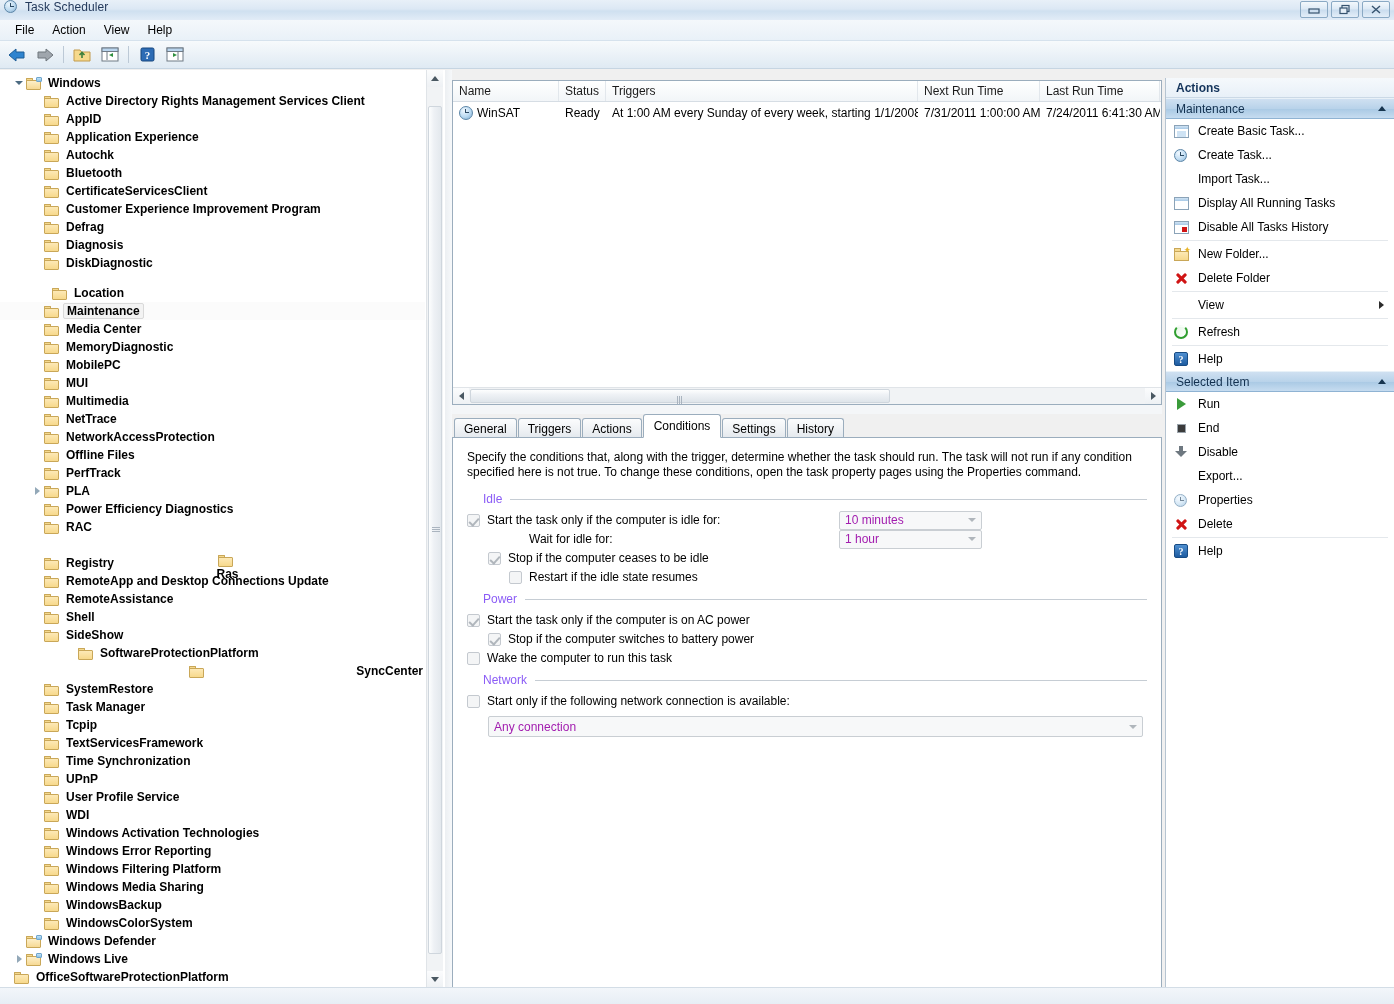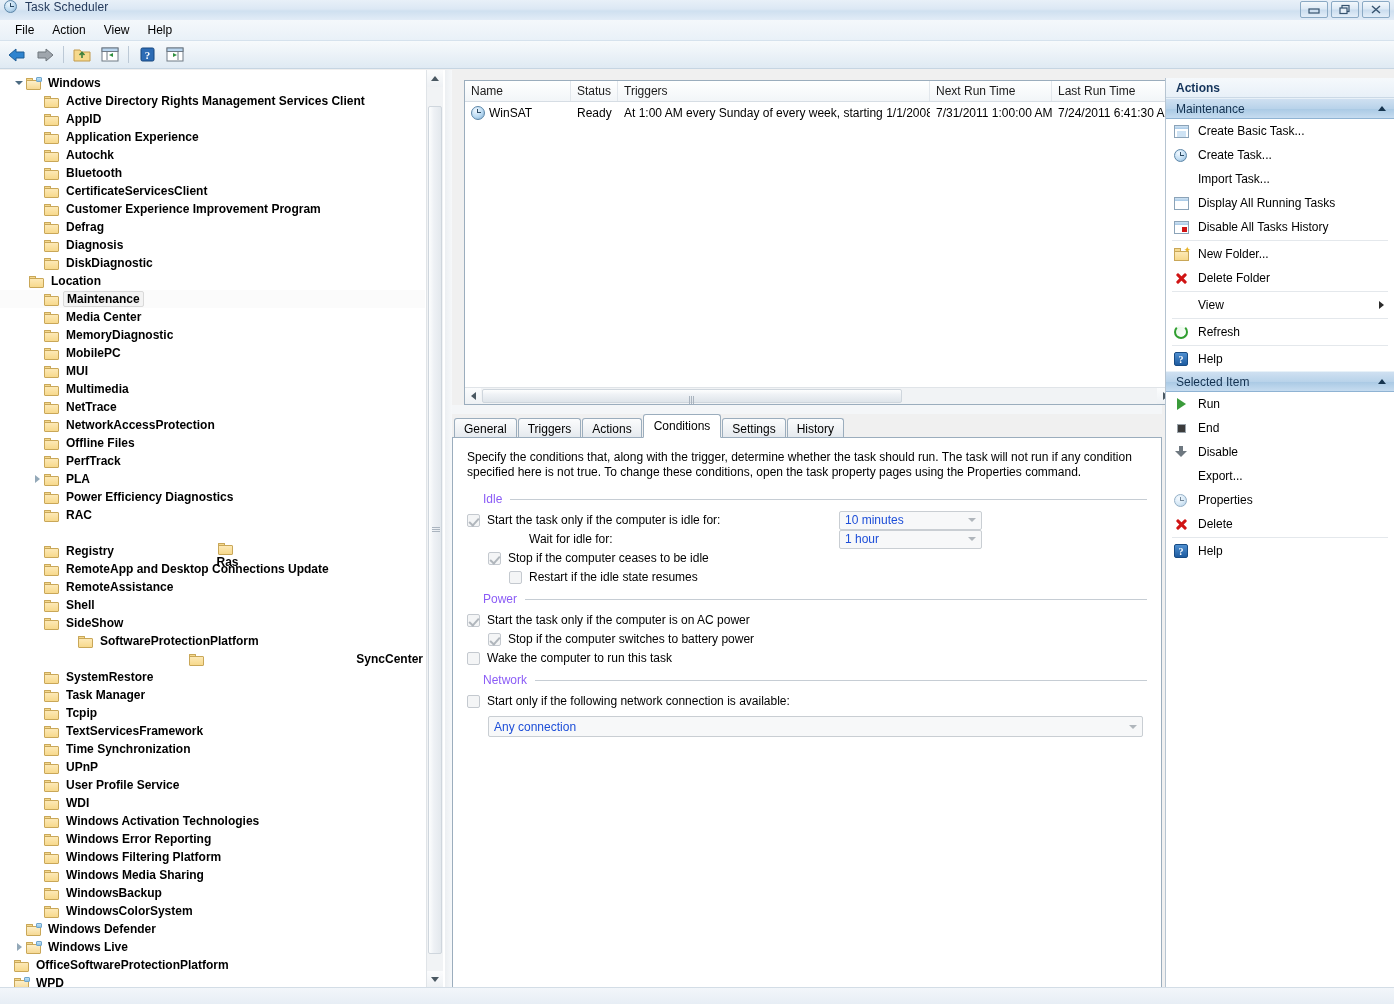--- a/index.html
+++ b/index.html
@@ -145,21 +145,21 @@
     border: 1px solid #cfd6dd; border-radius: 2px; box-sizing: border-box;
   }
   .vs-grip {
     position: absolute; left: 3px; top: 50%; margin-top: -3px; width: 8px; height: 6px;
   }
   .vs-grip i { display:block; height:1px; background:#aab4bf; margin-bottom:1px; }
 
   
   .list-pane {
     position: absolute; left: 452px; top: 80px; width: 710px; height: 325px;
-    background: #ffffff; border: 1px solid #9badbd; box-sizing: border-box; margin-left: 12px;
+    background: #ffffff; border: 1px solid #9badbd; box-sizing: border-box;
   }
   .list-header {
     display: flex; height: 21px; background: linear-gradient(to bottom,#ffffff 0%,#f2f5f8 100%);
     border-bottom: 1px solid #d6dde4; box-sizing: border-box;
   }
   .lh-cell {
     font-size: 12px; color: #1b1b1b; padding: 3px 0 0 6px;
     border-right: 1px solid #e2e7ec; box-sizing: border-box; overflow: hidden; white-space: nowrap;
   }
   .list-row { display: flex; height: 21px; align-items: center; }
@@ -234,21 +234,21 @@
   .chk.checked::after {
     content: ""; position: absolute; left: 3px; top: 1px; width: 4px; height: 8px;
     border: solid #b0b6bc; border-width: 0 2px 2px 0; transform: rotate(42deg);
   }
   .cond-label { font-size: 12px; color: #000; white-space: nowrap; }
   .combo {
     height: 19px; box-sizing: border-box;
     border: 1px solid #c9ced3; background: #f7f8f9; border-radius: 2px;
     display: flex; align-items: center; position: relative;
   }
-  .combo .cv { font-size: 12px; color: #1d4ed8; padding-left: 5px; white-space: nowrap; }
+  .combo .cv { font-size: 12px; color: #a21caf; padding-left: 5px; white-space: nowrap; }
   .combo .carrow {
     position: absolute; right: 5px; top: 50%; margin-top: -2px;
     width: 0; height: 0; border-style: solid;
     border-width: 4px 4px 0 4px; border-color: #b0b6bc transparent transparent transparent;
   }
 
   
   .actions-pane {
     position: absolute; left: 1165px; top: 78px; width: 229px; height: 910px;
     background: #ffffff; border-left: 1px solid #b6c4d1; box-sizing: border-box;
@@ -505,21 +505,21 @@
           <span class="tree-label">Diagnosis</span>
         </div>
         <div class="tree-row" style="padding-left: 30px;">
           <div class="tw-expander"></div>
           <div class="folder">
             <div class="ftab"></div>
             <div class="fbody"></div>
           </div>
           <span class="tree-label">DiskDiagnostic</span>
         </div>
-        <div class="tree-row" style="padding-left: 15px;">
+        <div class="tree-row" style="padding-left: 38px; margin-top: 12px;">
           <div class="tw-expander"></div>
           <div class="folder">
             <div class="ftab"></div>
             <div class="fbody"></div>
           </div>
           <span class="tree-label">Location</span>
         </div>
         <div class="tree-row selected" style="padding-left: 30px;">
           <div class="tw-expander"></div>
           <div class="folder">

